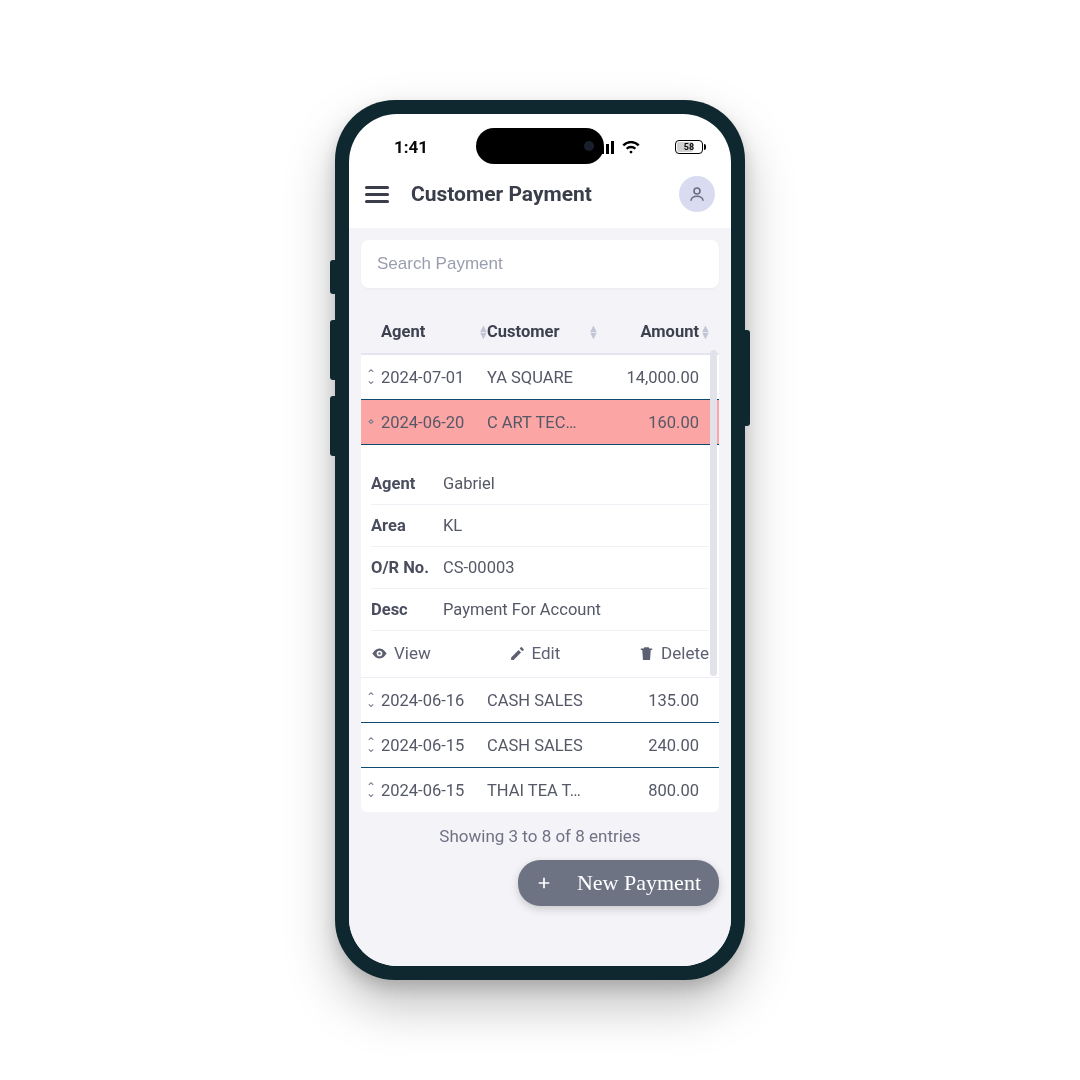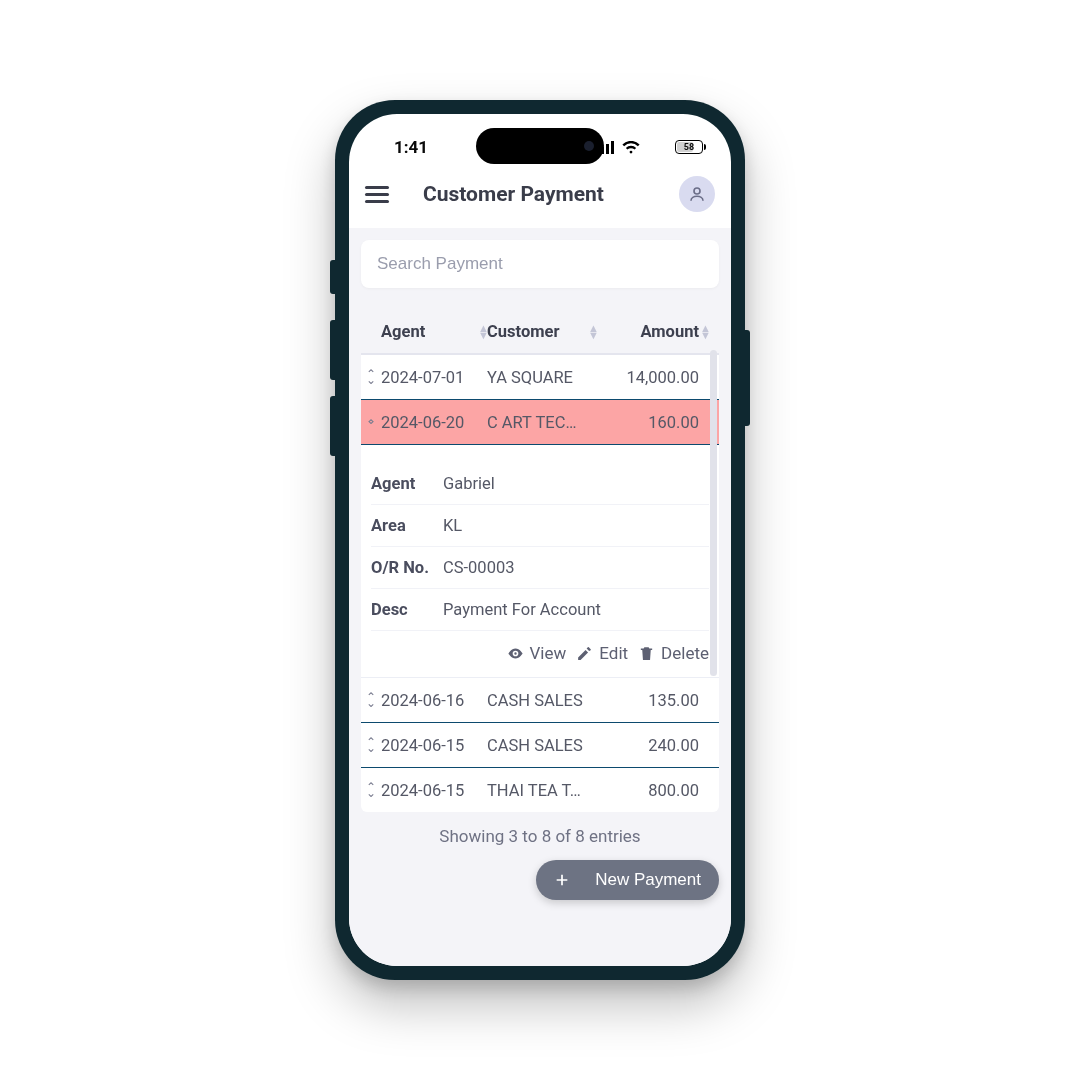--- a/index.html
+++ b/index.html
@@ -83,21 +83,21 @@
     display:flex; align-items:center; justify-content:center;
     font-size:9px; font-weight:700;margin-left:29px;
   }
   .battery::after { content:""; position:absolute; right:-4px; top:3px; width:2.5px; height:6px; background:#000; border-radius:0 2px 2px 0; }
   .battery-fill { position:absolute; inset:1px; width:60%; background:#000; border-radius:2px; opacity:0.18; }
 
   
   .app { position:absolute; top:56px; left:0; right:0; bottom:0; display:flex; flex-direction:column; }
 
   .header {
-    display:flex; align-items:center; gap:34px;
+    display:flex; align-items:center; gap:22px;
     padding: 6px 16px 16px 16px;
   }
   .hamburger { width:24px; cursor:pointer; }
   .hamburger div { height:3px; background:#3a3d4a; margin:4px 0; border-radius:2px; }
   .page-title { font-size:21px; font-weight:700; color:#3a3d4a; flex:1; }
   .avatar {
     width:36px; height:36px; border-radius:50%;
     background:#d9dbf0;
     display:flex; align-items:center; justify-content:center;
     color:#5a5e7a;
@@ -128,35 +128,36 @@
   .caret.collapsed::after  { content:"⌄"; display:block; transform:translateY(-2px); }
   .caret.expanded::before { content:"⌄"; display:block; transform:translateY(3px); }
   .caret.expanded::after  { content:"⌃"; display:block; transform:translateY(-3px); }
   .cust { white-space:nowrap; overflow:hidden; text-overflow:ellipsis; max-width:106px; }
   .amt  { text-align:right; padding-right:12px; font-variant-numeric:tabular-nums; }
 
   .detail { background:#fff; border-bottom:1px solid #eceef5; padding:18px 10px 14px 10px; color:#555866; }
   .drow { display:grid; grid-template-columns: 72px 1fr; padding:11px 0; border-bottom:1px solid #f1f2f7; font-size:16.5px; }
   .drow:last-of-type { border-bottom:none; }
   .dlabel { font-weight:700; color:#4a4d5e; }
-  .actions { display:flex; justify-content:flex-end; gap:10px; padding-top:12px; font-size:17px; color:#5d6072;}
+  .actions { display:flex; justify-content:space-between; gap:18px; padding-top:12px; font-size:17px; color:#5d6072;}
   .action { display:flex; align-items:center; gap:6px; cursor:pointer; }
   .action svg { width:17px; height:17px; }
 
   .scrollbar { position:absolute; right:2px; top:40px; width:7px; height:326px; background:#e1e2ea; border-radius:4px; }
 
   .pager { text-align:center; color:#6f7284; font-size:17px; padding:14px 0 6px; }
 
   .fab {
     position:absolute; right:12px; bottom:auto;
     margin-top:6px;
     background:#6d7383; color:#fff; border:none;
-    padding:10px 18px; border-radius:22px; font-size:17px;
+    padding:10px 18px; border-radius:22px; font-size:22px;
     display:flex; align-items:center; gap:25px; cursor:pointer;
     box-shadow:0 3px 8px rgba(0,0,0,0.18);
+    font-family:Liberation Serif, serif;
   }
   .fab-row { display:flex; justify-content:flex-end; margin-top:2px; }
 
 </style>
 </head>
 <body>
 
 <div class="phone">
   <div class="phone-btn-l1"></div>
     <div class="phone-btn-l2"></div>

